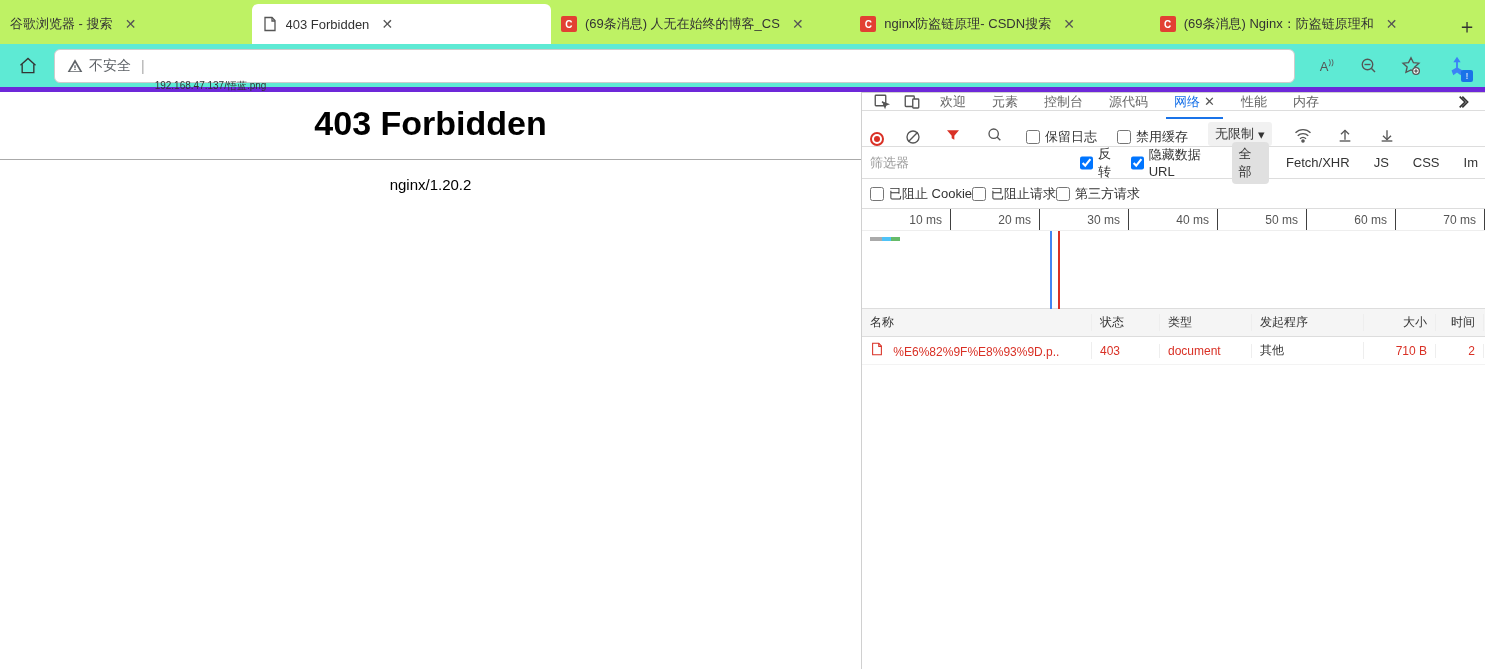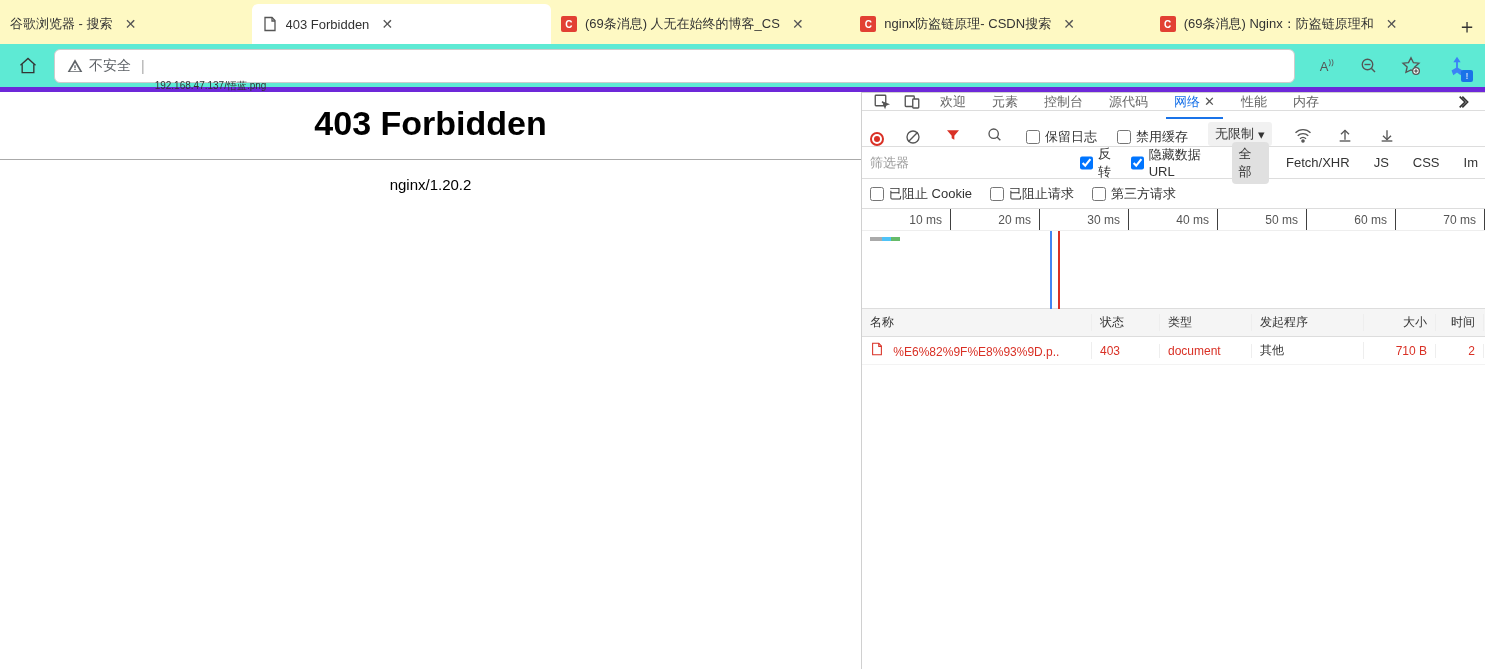--- a/index.html
+++ b/index.html
@@ -1,19 +1,19 @@
 <!DOCTYPE html>
 <html><head>
 <meta charset="utf-8">
 <style>
 * { margin: 0; padding: 0; box-sizing: border-box; font-family: "Segoe UI", "Microsoft YaHei", sans-serif; }
 body { width: 1485px; height: 669px; background: #fff; overflow: hidden; display: flex; flex-direction: column; }
 
 
-.tabbar { height: 44px; background: #fef9c3; display: flex; align-items: flex-end; padding-left: 0; }
+.tabbar { height: 44px; background: #bef264; display: flex; align-items: flex-end; padding-left: 0; }
 .tab { height: 40px; display: flex; align-items: center; padding: 0 10px; font-size: 13px; color: #333; border-radius: 6px 6px 0 0; position: relative; min-width: 0; }
 .tab.active { background: #fff; }
 .tab.inactive { background: transparent; }
 .tab .tab-favicon { width: 16px; height: 16px; margin-right: 8px; flex-shrink: 0; display: inline-flex; align-items: center; justify-content: center; }
 .tab .tab-title { white-space: nowrap; overflow: hidden; text-overflow: ellipsis; }
 .tab .tab-close { margin-left: 10px; width: 16px; height: 16px; display: inline-flex; align-items: center; justify-content: center; color: #555; font-size: 14px; cursor: pointer; }
 .tab.t0 { width: 252px; }
 .tab.t1 { width: 300px; }
 .tab.t2 { width: 300px; }
 .tab.t3 { width: 300px; }
@@ -60,21 +60,21 @@
 .chk input { width: 14px; height: 14px; }
 .throttle { display: flex; align-items: center; gap: 4px; padding: 2px 6px; border: 1px solid transparent; cursor: pointer; background: #f1f1f1; border-radius: 3px; }
 .tb-ico { width: 22px; height: 22px; display: flex; align-items: center; justify-content: center; color: #555; cursor: pointer; }
 
 .dt-filter { height: 32px; display: flex; align-items: center; border-bottom: 1px solid #ddd; padding: 0 0 0 8px; gap: 10px; font-size: 13px; color: #333; }
 .filter-input { flex: 0 0 200px; height: 22px; border: none; font-size: 13px; outline: none; color: #333; }
 .filter-input::placeholder { color: #999; }
 .ftype { padding: 3px 7px; cursor: pointer; border-radius: 4px; font-size: 13px; color: #333; }
 .ftype.active { background: #e0e0e0; }
 
-.dt-filter2 { height: 30px; display: flex; align-items: center; border-bottom: 1px solid #ddd; padding: 0 8px; gap: 18px; font-size: 13px; color: #333; }
+.dt-filter2 { height: 30px; display: flex; align-items: center; border-bottom: 1px solid #ddd; padding: 0 8px; font-size: 13px; color: #333; }
 
 .timeline { height: 100px; border-bottom: 1px solid #ddd; position: relative; background: #fff; }
 .tl-head { height: 22px; display: flex; border-bottom: 1px solid #eee; }
 .tl-cell { flex: 1; text-align: right; padding-right: 8px; font-size: 12px; color: #555; line-height: 22px; border-right: 1px solid #404040; }
 .tl-body { position: relative; height: 78px; }
 .tl-bar { position: absolute; top: 6px; left: 8px; width: 30px; height: 4px; background: linear-gradient(to right, #aaa 0%, #aaa 40%, #4fc3f7 40%, #4fc3f7 70%, #66bb6a 70%); }
 .tl-domline { position: absolute; top: 0; bottom: 0; width: 2px; background: #4285f4; left: 188px; }
 .tl-loadline { position: absolute; top: 0; bottom: 0; width: 2px; background: #d93025; left: 196px; }
 
 .net-table { flex: 1; display: flex; flex-direction: column; font-size: 12px; color: #333; min-height: 0; }

